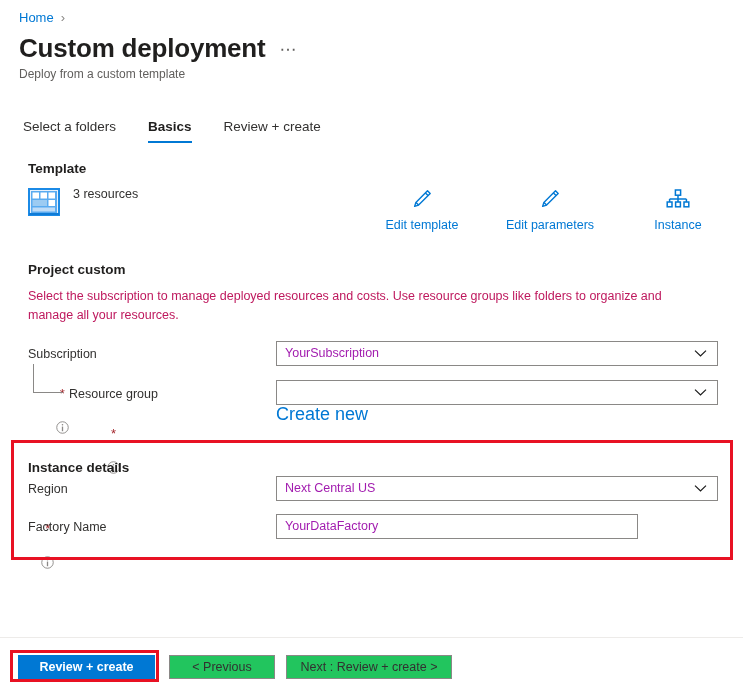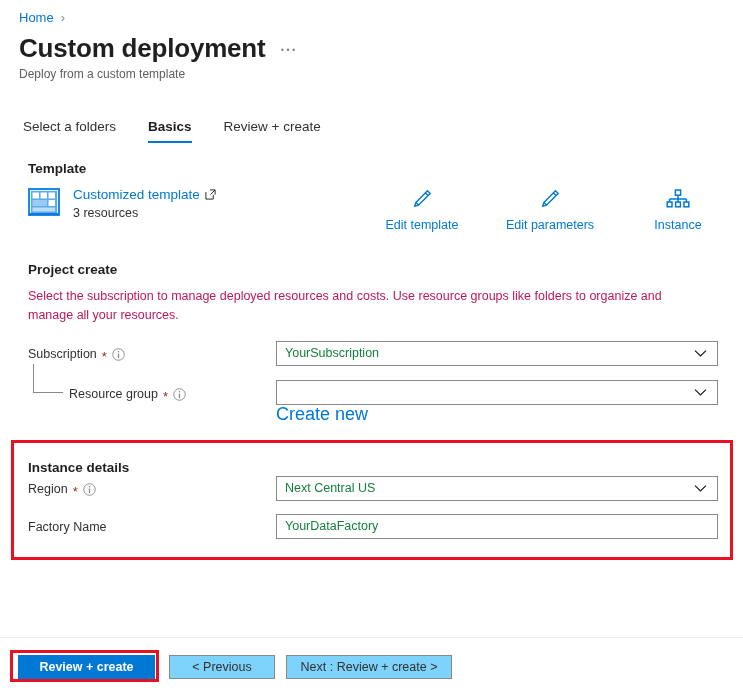--- a/index.html
+++ b/index.html
@@ -188,37 +188,38 @@
     line-height: 19px;
   }
 
   
   .field-label {
     position: absolute;
     font-size: 12.5px;
     color: #323130;
     display: flex;
     align-items: center;
-    gap: 5px;
+    gap: 23px;
     line-height: 17px;
     white-space: nowrap;
+    flex-direction: column;
   }
   .req { color: #a4262c; font-size: 13px; line-height: 12px; position: relative; top: 2px; }
   .info-icon { width: 13px; height: 13px; display: block; }
 
   .input-box {
     position: absolute;
     height: 25px;
     border: 1px solid #8a8886;
     background: #ffffff;
     display: flex;
     align-items: center;
     padding: 0 8px;
     font-size: 12.5px;
-    color: #15803d;
+    color: #a21caf;
     cursor: pointer;
   }
   .input-box .val {
     flex: 1 1 auto;
     overflow: hidden;
     white-space: nowrap;
     line-height: 17px;
   }
   .chev { width: 13px; height: 9px; flex: 0 0 auto; margin-right: 2px; }
 
@@ -281,21 +282,21 @@
   }
   .btn-primary {
     background: #0078d4;
     color: #ffffff;
     font-weight: 600;
     border: 1px solid #0078d4;
     width: 137px;
     margin-left: 2px;
   }
   .btn-secondary {
-    background: #7dd3fc;
+    background: #22c55e;
     color: #323130;
     border: 1px solid #8a8886;
   }
   #btn-prev { width: 106px; margin-left: 14px; }
   #btn-next { width: 166px; margin-left: 11px; }
 </style>
 </head>
 <body>
 
 <div class="breadcrumb">
@@ -325,30 +326,20 @@
       <rect x="4.5" y="5.5" width="6.5" height="6" fill="#ffffff"></rect>
       <rect x="12.5" y="5.5" width="6.5" height="6" fill="#ffffff"></rect>
       <rect x="20.5" y="5.5" width="6.5" height="6" fill="#ffffff"></rect>
       <rect x="4.5" y="13" width="14.5" height="6" fill="#9ccbf2"></rect>
       <rect x="20.5" y="13" width="6.5" height="6" fill="#ffffff"></rect>
       <rect x="4.5" y="20.5" width="22.5" height="4" fill="#bfdcf7"></rect>
       <rect x="1" y="26" width="30" height="2" fill="#0f7bd6"></rect>
     </svg>
   </span>
   <div class="tmpl-text">
-    <div class="tmpl-link-line">
-      <span class="tmpl-link">Customized template</span>
-      <span>
-        <svg class="ext-icon" viewBox="0 0 12 12" xmlns="http://www.w3.org/2000/svg">
-          <path d="M1 3.2 V11 H9 V6.4" fill="none" stroke="#1a1a1a" stroke-width="1"></path>
-          <path d="M5.6 1 H11 V6.2" fill="none" stroke="#1a1a1a" stroke-width="1"></path>
-          <path d="M11 1 L5.9 6.1" fill="none" stroke="#1a1a1a" stroke-width="1"></path>
-        </svg>
-      </span>
-    </div>
     <div class="tmpl-sub">3 resources</div>
   </div>
 </div>
 
 <div class="tmpl-actions">
   <div class="act">
     <span class="act-icon">
       <svg width="22" height="22" viewBox="0 0 22 22" xmlns="http://www.w3.org/2000/svg">
         <path d="M16.5 2.8 L19.2 5.5 L7.6 17.1 L3.6 18.4 L4.9 14.4 Z" fill="none" stroke="#0078d4" stroke-width="1.4" stroke-linejoin="round"></path>
         <path d="M14.4 4.9 L17.1 7.6" fill="none" stroke="#0078d4" stroke-width="1.4"></path>
@@ -380,21 +371,21 @@
         <path d="M20.4 11 V14" fill="none" stroke="#0078d4" stroke-width="1.5"></path>
         <rect x="1.2" y="14" width="4.8" height="4.8" fill="none" stroke="#0078d4" stroke-width="1.5"></rect>
         <rect x="9.6" y="14" width="4.8" height="4.8" fill="none" stroke="#0078d4" stroke-width="1.5"></rect>
         <rect x="18" y="14" width="4.8" height="4.8" fill="none" stroke="#0078d4" stroke-width="1.5"></rect>
       </svg>
     </span>
     <span class="act-label">Instance</span>
   </div>
 </div>
 
-<div class="section-head" style="left:28px; top:261px;">Project create</div>
+<div class="section-head" style="left:28px; top:261px;">Project custom</div>
 <div class="desc">Select the subscription to manage deployed resources and costs. Use resource groups like folders to organize and manage all your resources.</div>
 
 <div class="field-label" style="left:28px; top:346px;">
   <span>Subscription</span>
   <span class="req">*</span>
   <span>
     <svg class="info-icon" viewBox="0 0 14 14" xmlns="http://www.w3.org/2000/svg">
       <circle cx="7" cy="7" r="6.2" fill="none" stroke="#8a8886" stroke-width="1"></circle>
       <circle cx="7" cy="4.1" r="0.85" fill="#8a8886"></circle>
       <rect x="6.3" y="6" width="1.4" height="5" fill="#8a8886"></rect>
@@ -451,21 +442,21 @@
   <span>
     <svg class="chev" viewBox="0 0 13 9" xmlns="http://www.w3.org/2000/svg">
       <path d="M1 1.6 L6.5 7 L12 1.6" fill="none" stroke="#1a1a1a" stroke-width="1.2"></path>
     </svg>
   </span>
 </div>
 
 <div class="field-label" style="left:28px; top:519px;">
   <span>Factory Name</span>
 </div>
-<div class="input-box" id="fld-factory-name" style="left:276px; top:514px; width:442px;">
+<div class="input-box" id="fld-factory-name" style="left:276px; top:514px; width:362px;">
   <span class="val">YourDataFactory</span>
 </div>
 
 <div class="hl-box" id="instance-hl"></div>
 
 <div class="footer-sep"></div>
 <div class="footer">
   <div class="btn btn-primary">Review + create</div>
   <div class="btn btn-secondary" id="btn-prev">&lt; Previous</div>
   <div class="btn btn-secondary" id="btn-next">Next : Review + create &gt;</div>

